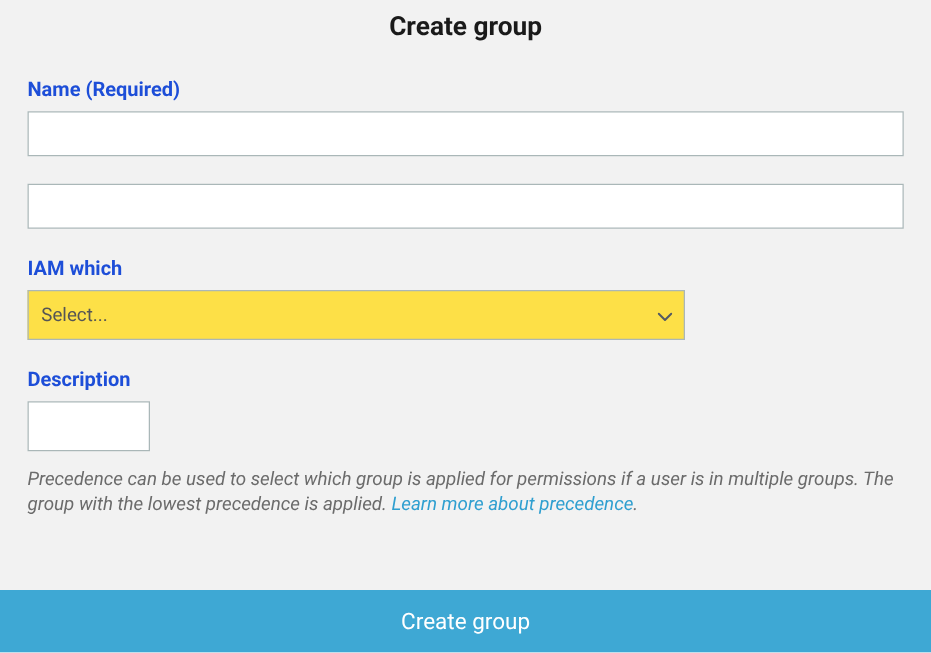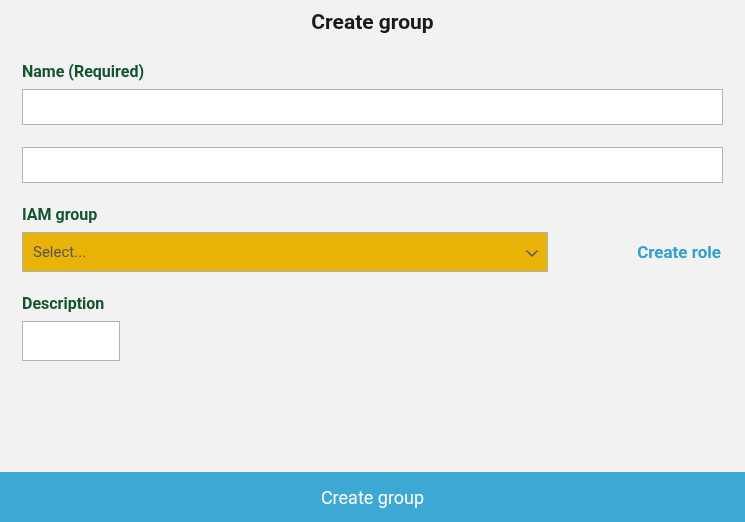--- a/index.html
+++ b/index.html
@@ -25,21 +25,21 @@
       color: #1a1a1a;
       padding-top: 10px;
       padding-bottom: 28px;
     }
     .field-group {
       margin-bottom: 22px;
     }
     .field-label {
       font-size: 16px;
       font-weight: 700;
-      color: #14532d;
+      color: #1d4ed8;
       display: block;
       margin-bottom: 8px;
     }
     .text-input {
       width: 100%;
       height: 36px;
       border: 1px solid #aab7b8;
       background: #ffffff;
       padding: 6px 10px;
       font-size: 15px;
@@ -53,21 +53,21 @@
     }
     .select-wrapper {
       position: relative;
       width: 526px;
       flex-shrink: 0;
     }
     .select-input {
       width: 100%;
       height: 40px;
       border: 1px solid #aab7b8;
-      background: #eab308;
+      background: #fde047;
       padding: 6px 34px 6px 10px;
       font-size: 15px;
       color: #555;
       cursor: pointer;
       display: flex;
       align-items: center;
     }
     .chevron-down {
       position: absolute;
       right: 10px;
@@ -135,35 +135,37 @@
   <div class="field-group">
     <label class="field-label">Name (Required)</label>
     <input type="text" class="text-input" value="" style="">
   </div>
 
   <div class="field-group">
     <input type="text" class="text-input" value="" style="">
   </div>
 
   <div class="field-group">
-    <label class="field-label">IAM group</label>
+    <label class="field-label">IAM which</label>
     <div class="iam-row">
       <div class="select-wrapper">
         <div class="select-input">
           <span>Select...</span>
         </div>
         <span class="chevron-down">
           <svg width="12" height="8" viewBox="0 0 12 8" fill="none">
             <path d="M1 1.5L6 6.5L11 1.5" stroke="#545b64" stroke-width="1.6" stroke-linecap="round" stroke-linejoin="round"></path>
           </svg>
         </span>
       </div>
-      <a class="create-role-link">Create role</a>
     </div>
   </div>
 
   <div class="field-group precedence-group">
     <label class="field-label">Description</label>
     <input type="text" class="precedence-input" value="" style="">
+    <p class="help-text">
+      <span>Precedence can be used to select which group is applied for permissions if a user is in multiple groups. The group with the lowest precedence is applied. </span><a class="help-link">Learn more about precedence</a><span>.</span>
+    </p>
   </div>
 </div>
 
 <button class="footer-button">Create group</button>
 
 </body></html>

